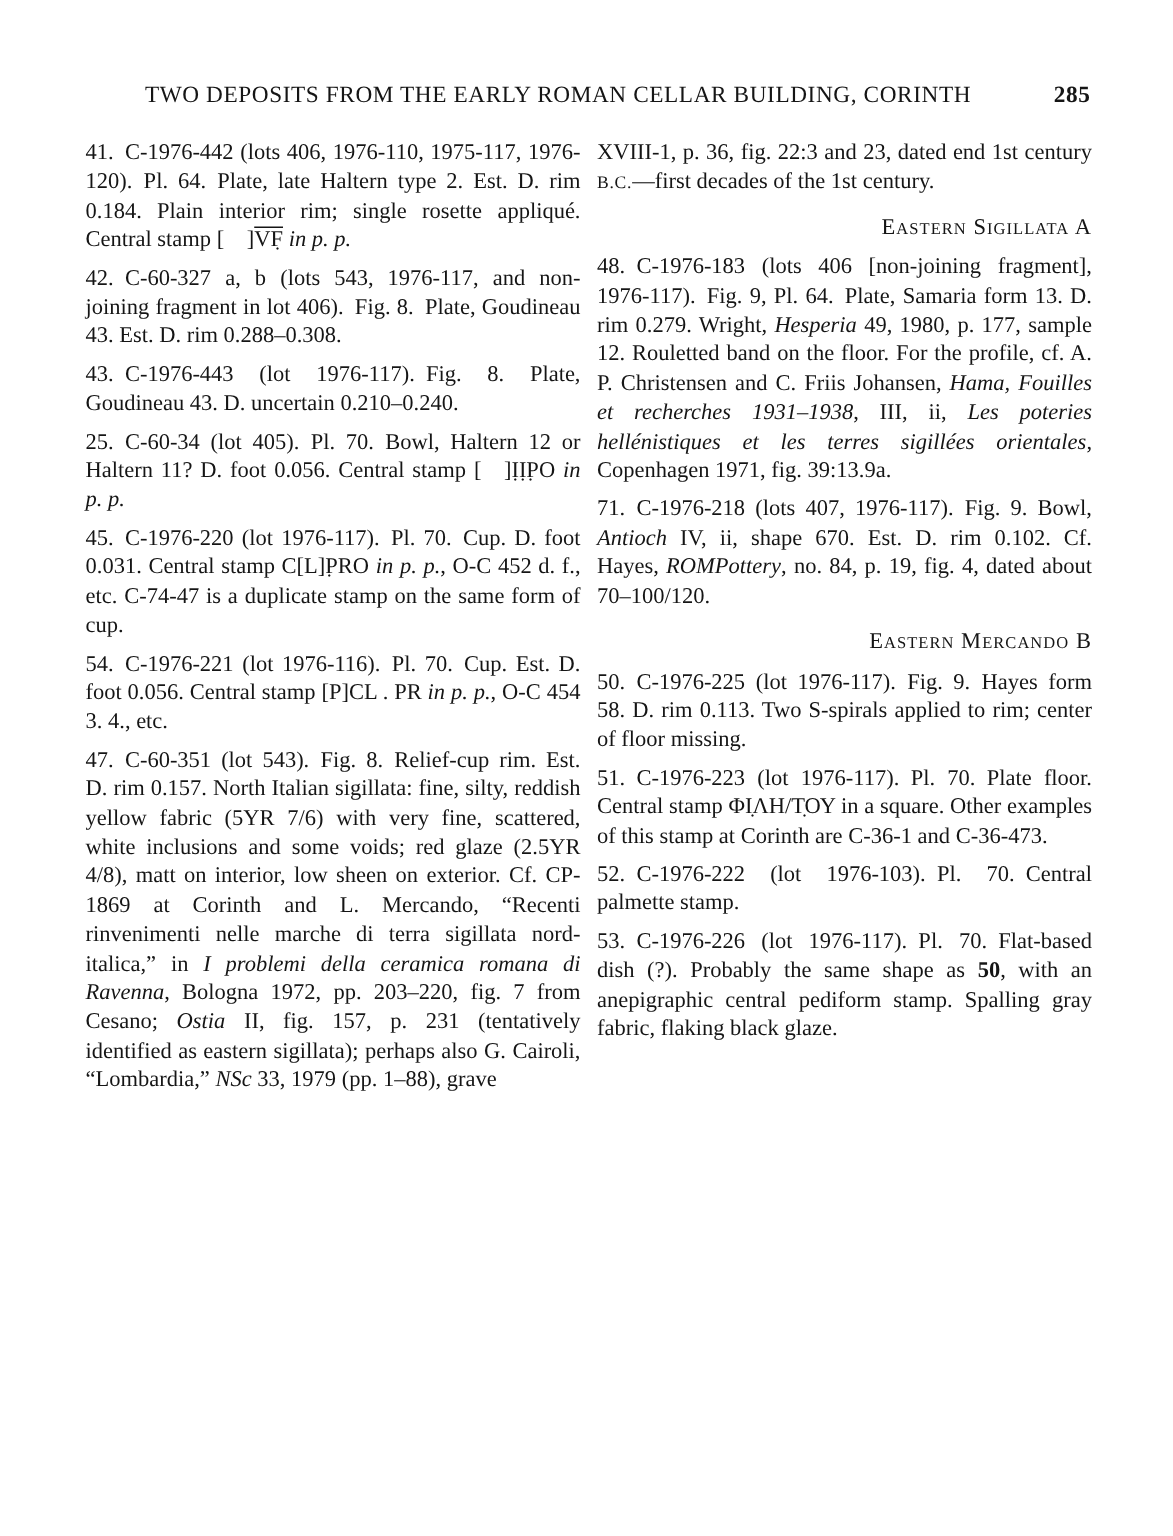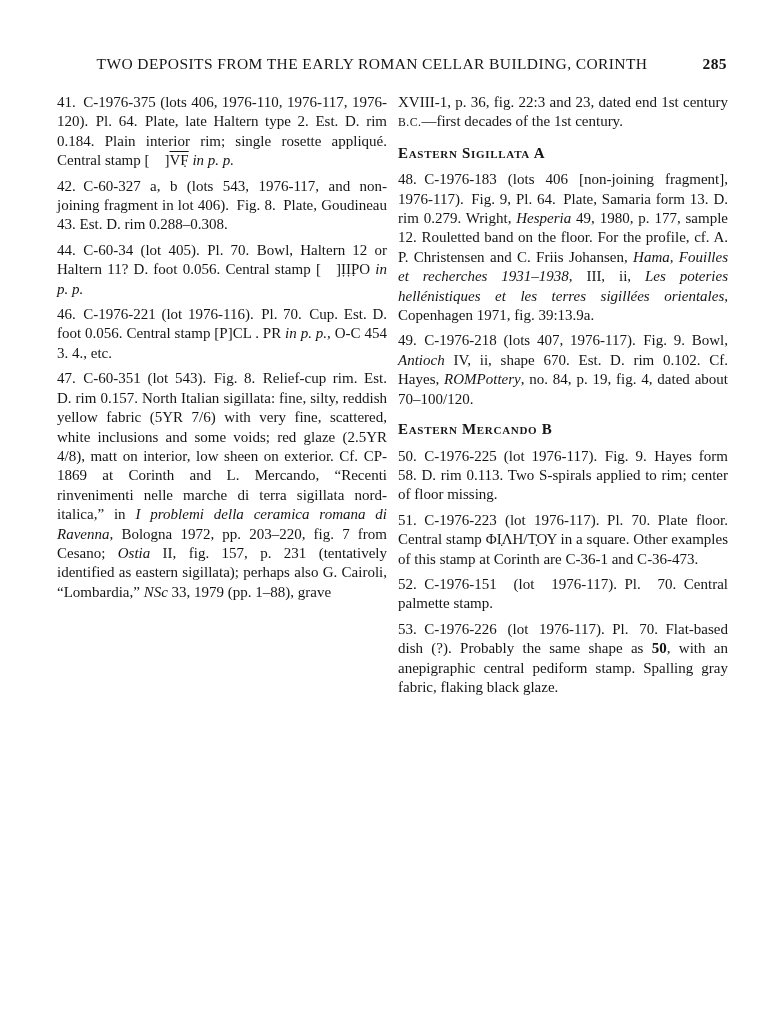--- a/index.html
+++ b/index.html
@@ -22,53 +22,55 @@
   .col{
     position:absolute;top:93px;width:330px;
     font-size:15px;line-height:19.4px;text-align:justify;
     text-justify:inter-word;
   }
   #col-left{left:57px;}
   #col-right{left:398px;}
   .entry{margin:0 0 6px 0;}
   .entry .num{font-weight:normal;}
   .subhead{
-    margin:11px 0 7px 0;font-weight:bold;font-size:15px;
-    font-variant:small-caps;letter-spacing:0.7px;text-align:left;
+    margin:11px 0 7px 0;font-weight:normal;font-size:15px;
+    font-variant:small-caps;letter-spacing:0.7px;text-align:right;
   }
   .bc{font-size:0.78em;letter-spacing:0.5px;}
   .ov{text-decoration:overline;}
   .figure-area{position:absolute;left:0;top:710px;width:782px;height:270px;}
 </style>
 </head>
 <body>
 
 <div class="page">
 
   <div class="running-head">
     <span class="title">TWO DEPOSITS FROM THE EARLY ROMAN CELLAR BUILDING, CORINTH</span>
     <span class="pagenum">285</span>
   </div>
 
   <div class="col" id="col-left">
-      <p class="entry"><b class="num">41.</b> <span>C-1976-375 (lots 406, 1976-110, 1976-117, 1976-120). Pl. 64. Plate, late Haltern type 2. Est. D. rim 0.184. Plain interior rim; single rosette appliqué. Central stamp [  ]</span><span class="ov">VF̣</span><span> </span><i>in p. p.</i></p>
+      <p class="entry"><b class="num">41.</b> <span>C-1976-442 (lots 406, 1976-110, 1975-117, 1976-120). Pl. 64. Plate, late Haltern type 2. Est. D. rim 0.184. Plain interior rim; single rosette appliqué. Central stamp [  ]</span><span class="ov">VF̣</span><span> </span><i>in p. p.</i></p>
       <p class="entry"><b class="num">42.</b> <span>C-60-327 a, b (lots 543, 1976-117, and non-joining fragment in lot 406). Fig. 8. Plate, Goudineau 43. Est. D. rim 0.288–0.308.</span></p>
-      <p class="entry"><b class="num">44.</b> <span>C-60-34 (lot 405). Pl. 70. Bowl, Haltern 12 or Haltern 11? D. foot 0.056. Central stamp [  ]ỊỊP̣O </span><i>in p. p.</i></p>
-      <p class="entry"><b class="num">46.</b> <span>C-1976-221 (lot 1976-116). Pl. 70. Cup. Est. D. foot 0.056. Central stamp [P]CL . PR </span><i>in p. p.</i><span>, O-C 454 3. 4., etc.</span></p>
+      <p class="entry"><b class="num">43.</b> <span>C-1976-443 (lot 1976-117). Fig. 8. Plate, Goudineau 43. D. uncertain 0.210–0.240.</span></p>
+      <p class="entry"><b class="num">25.</b> <span>C-60-34 (lot 405). Pl. 70. Bowl, Haltern 12 or Haltern 11? D. foot 0.056. Central stamp [  ]ỊỊP̣O </span><i>in p. p.</i></p>
+      <p class="entry"><b class="num">45.</b> <span>C-1976-220 (lot 1976-117). Pl. 70. Cup. D. foot 0.031. Central stamp C[L]P̣RO </span><i>in p. p.</i><span>, O-C 452 d. f., etc. C-74-47 is a duplicate stamp on the same form of cup.</span></p>
+      <p class="entry"><b class="num">54.</b> <span>C-1976-221 (lot 1976-116). Pl. 70. Cup. Est. D. foot 0.056. Central stamp [P]CL . PR </span><i>in p. p.</i><span>, O-C 454 3. 4., etc.</span></p>
       <p class="entry"><b class="num">47.</b> <span>C-60-351 (lot 543). Fig. 8. Relief-cup rim. Est. D. rim 0.157. North Italian sigillata: fine, silty, reddish yellow fabric (5YR 7/6) with very fine, scattered, white inclusions and some voids; red glaze (2.5YR 4/8), matt on interior, low sheen on exterior. Cf. CP-1869 at Corinth and L. Mercando, “Recenti rinvenimenti nelle marche di terra sigillata nord-italica,” in </span><i>I problemi della ceramica romana di Ravenna</i><span>, Bologna 1972, pp. 203–220, fig. 7 from Cesano; </span><i>Ostia</i><span> II, fig. 157, p. 231 (tentatively identified as eastern sigillata); perhaps also G. Cairoli, “Lombardia,” </span><i>NSc</i><span> 33, 1979 (pp. 1–88), grave</span></p>
     </div>
   <div class="col" id="col-right">
       <p class="entry"><span>XVIII-1, p. 36, fig. 22:3 and 23, dated end 1st century </span><span class="bc">B.C.</span><span>—first decades of the 1st century.</span></p>
       <h3 class="subhead">Eastern Sigillata A</h3>
       <p class="entry"><b class="num">48.</b> <span>C-1976-183 (lots 406 [non-joining fragment], 1976-117). Fig. 9, Pl. 64. Plate, Samaria form 13. D. rim 0.279. Wright, </span><i>Hesperia</i><span> 49, 1980, p. 177, sample 12. Rouletted band on the floor. For the profile, cf. A. P. Christensen and C. Friis Johansen, </span><i>Hama, Fouilles et recherches 1931–1938</i><span>, III, ii, </span><i>Les poteries hellénistiques et les terres sigillées orientales</i><span>, Copenhagen 1971, fig. 39:13.9a.</span></p>
-      <p class="entry"><b class="num">49.</b> <span>C-1976-218 (lots 407, 1976-117). Fig. 9. Bowl, </span><i>Antioch</i><span> IV, ii, shape 670. Est. D. rim 0.102. Cf. Hayes, </span><i>ROMPottery</i><span>, no. 84, p. 19, fig. 4, dated about 70–100/120.</span></p>
+      <p class="entry"><b class="num">71.</b> <span>C-1976-218 (lots 407, 1976-117). Fig. 9. Bowl, </span><i>Antioch</i><span> IV, ii, shape 670. Est. D. rim 0.102. Cf. Hayes, </span><i>ROMPottery</i><span>, no. 84, p. 19, fig. 4, dated about 70–100/120.</span></p>
       <h3 class="subhead">Eastern Mercando B</h3>
       <p class="entry"><b class="num">50.</b> <span>C-1976-225 (lot 1976-117). Fig. 9. Hayes form 58. D. rim 0.113. Two S-spirals applied to rim; center of floor missing.</span></p>
       <p class="entry"><b class="num">51.</b> <span>C-1976-223 (lot 1976-117). Pl. 70. Plate floor. Central stamp ΦΙ̣ΛΗ/Τ̣ΟΥ in a square. Other examples of this stamp at Corinth are C-36-1 and C-36-473.</span></p>
-      <p class="entry"><b class="num">52.</b> <span>C-1976-151 (lot 1976-117). Pl. 70. Central palmette stamp.</span></p>
+      <p class="entry"><b class="num">52.</b> <span>C-1976-222 (lot 1976-103). Pl. 70. Central palmette stamp.</span></p>
       <p class="entry"><b class="num">53.</b> <span>C-1976-226 (lot 1976-117). Pl. 70. Flat-based dish (?). Probably the same shape as </span><b>50</b><span>, with an anepigraphic central pediform stamp. Spalling gray fabric, flaking black glaze.</span></p>
     </div>
 
   <div class="figure-area">
 
     
 
     
 
     

